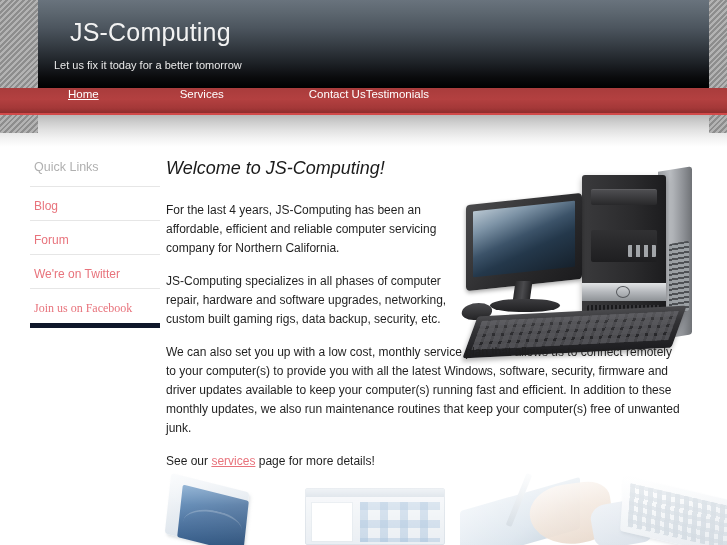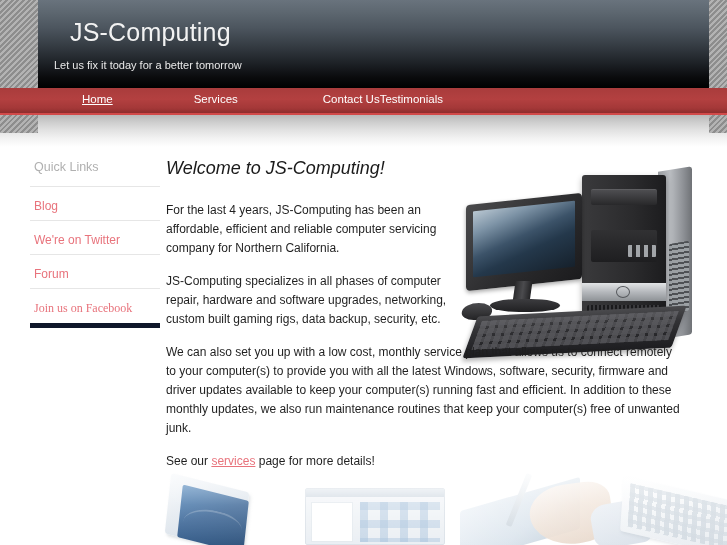--- a/index.html
+++ b/index.html
@@ -99,26 +99,25 @@
   .navbar::after {
     content: "";
     position: absolute;
     left: 0; right: 0; bottom: -2px;
     height: 2px;
     background: #d24a4a;
   }
 
   .nav-items {
     position: absolute;
-    left: 52px;
+    left: 38px;
     top: 0;
     width: 671px;
     height: 22px;
     display: flex;
-    align-items: center;
   }
 
   .nav-item {
     flex: 0 0 auto;
     font-size: 11.5px;
     color: #ffffff;
     text-decoration: none;
     white-space: nowrap;
     cursor: pointer;
   }
@@ -495,22 +494,22 @@
       <a class="nav-item n0 active" href="#">Home</a>
       <a class="nav-item n1" href="#">Services</a>
       <a class="nav-item n2" href="#">Contact Us</a>
       <a class="nav-item n3" href="#">Testimonials</a>
     </div>
   </div>
 
   <div class="sidebar">
     <div class="sidebar-heading">Quick Links</div>
     <a class="sidebar-link" href="#">Blog</a>
+    <a class="sidebar-link" href="#">Forum</a>
     <a class="sidebar-link" href="#">We're on Twitter</a>
-    <a class="sidebar-link" href="#">Forum</a>
     <a class="sidebar-link" href="#">Join us on Facebook</a>
   </div>
 
   <div class="pc-photo">
     <div class="pc-tower-side"></div>
     <div class="pc-tower">
       <div class="pc-bay"></div>
       <div class="pc-bay2"></div>
       <div class="pc-ports"></div>
       <div class="pc-silver-band"></div>

